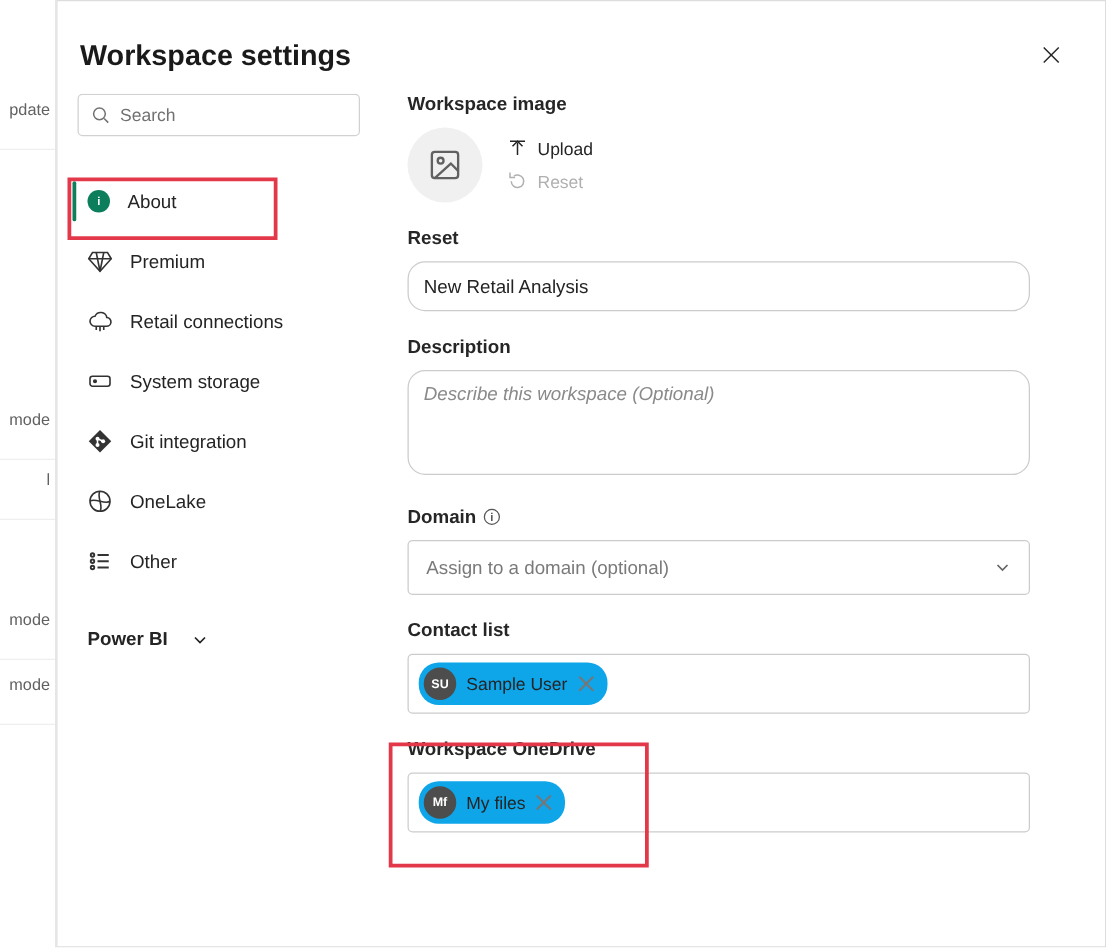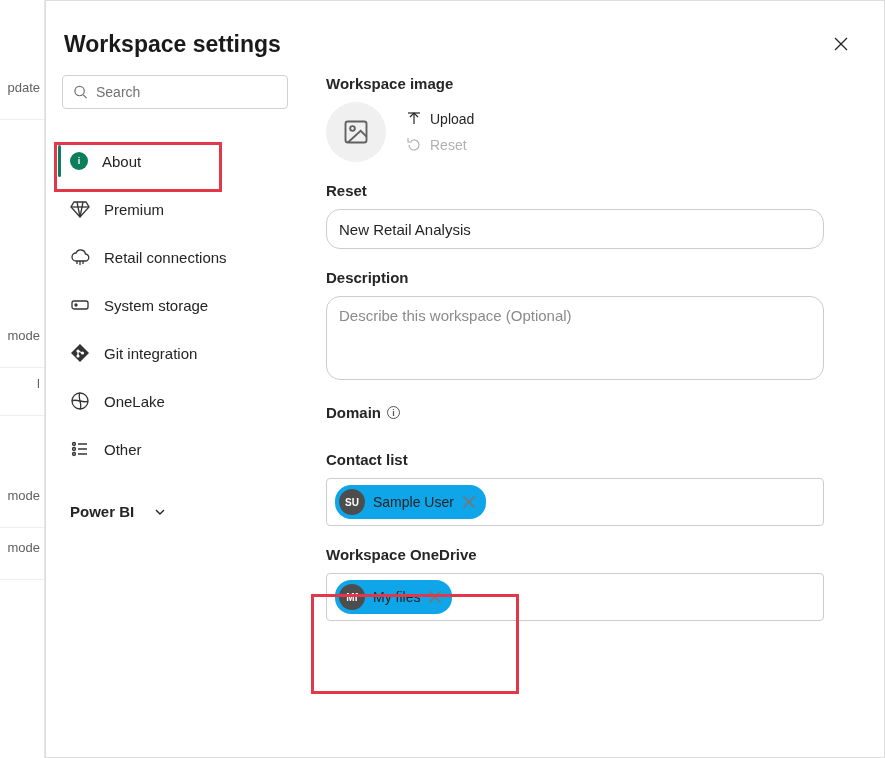--- a/index.html
+++ b/index.html
@@ -186,21 +186,21 @@
       height: 40px;
       border: 1px solid #ccc;
       border-radius: 14px;
       padding: 0 12px;
       font-size: 15px;
       color: #242424;
       outline: none;
       font-family: inherit;
     }
 
-    textarea.text-input { height: 84px; padding: 10px 12px; resize: none; }
+    textarea.text-input { height: 84px; padding: 10px 12px; resize: none; font-style: italic; }
     textarea.text-input::placeholder { color: #8a8a8a; }
 
     .select-box {
       width: 100%;
       height: 44px;
       border: 1px solid #ccc;
       border-radius: 4px;
       padding: 0 14px;
       display: flex; align-items: center; justify-content: space-between;
       color: #7a7a7a;
@@ -413,20 +413,26 @@
       <div class="field-group">
         <div class="field-label">Description</div>
         <textarea class="text-input" placeholder="Describe this workspace (Optional)" style=""></textarea>
       </div>
 
       <div class="field-group">
         <div class="field-label">
           <span>Domain</span>
           <span class="info-icon">i</span>
         </div>
+        <div class="select-box">
+          <span>Assign to a domain (optional)</span>
+          <svg viewBox="0 0 14 14" fill="none" stroke="currentColor" stroke-width="1.4">
+              <polyline points="3 5 7 9 11 5"></polyline>
+            </svg>
+        </div>
       </div>
 
       <div class="field-group">
         <div class="field-label">Contact list</div>
         <div class="chip-container">
           <div class="chip">
             <span class="avatar">SU</span>
             <span>Sample User</span>
             <span class="chip-x">
               <svg viewBox="0 0 10 10" stroke="currentColor" stroke-width="1.2">

